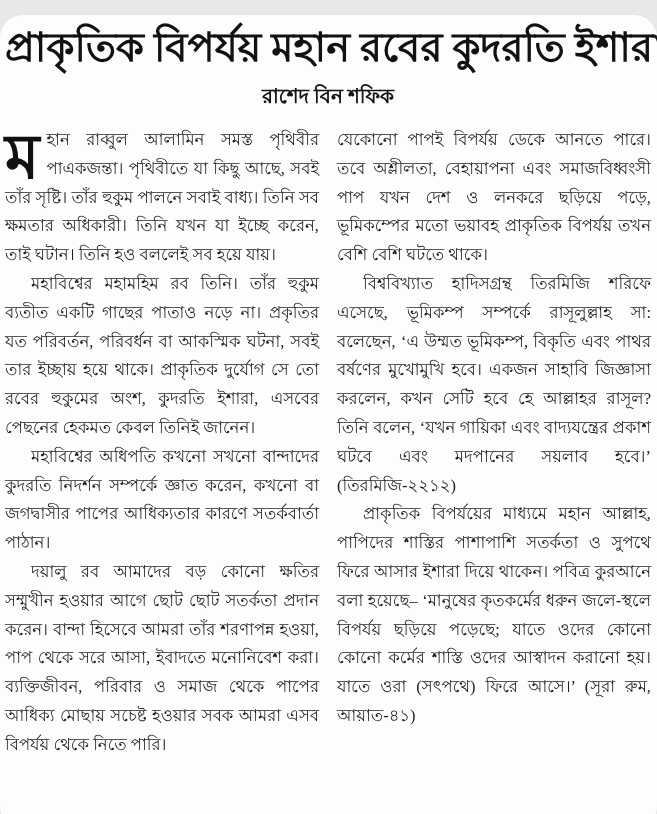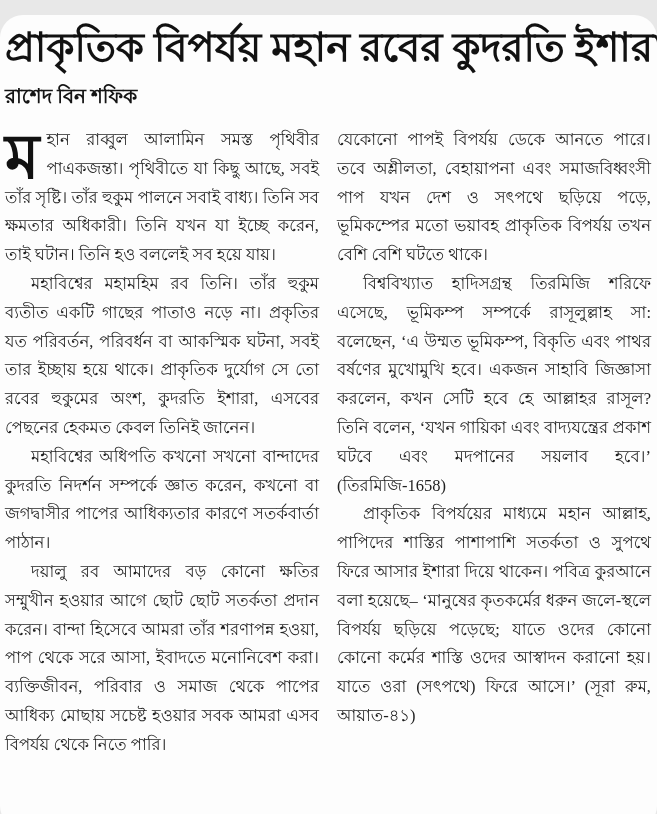--- a/index.html
+++ b/index.html
@@ -19,20 +19,21 @@
   .title {
     margin: 2px 0 0 0;
     text-align: center;
     font-size: 40px;
     line-height: 1.15;
     font-weight: 700;
     color: #111;
     white-space: nowrap;
   }
   .author {
+    text-align: center;
     font-size: 20px;
     font-weight: 700;
     margin: 10px 0 12px 0;
     color: #141414;
   }
   .columns {
     display: flex;
     gap: 18px;
     align-items: flex-start;
   }
@@ -69,21 +70,21 @@
       <p class="no-indent">
         <span class="dropcap">ম</span><span>হান রাব্বুল আলামিন সমস্ত পৃথিবীর পাএকজন্তা। পৃথিবীতে যা কিছু আছে, সবই তাঁর সৃষ্টি। তাঁর হুকুম পালনে সবাই বাধ্য। তিনি সব ক্ষমতার অধিকারী। তিনি যখন যা ইচ্ছে করেন, তাই ঘটান। তিনি হও বললেই সব হয়ে যায়।</span>
       </p>
       <p>মহাবিশ্বের মহামহিম রব তিনি। তাঁর হুকুম ব্যতীত একটি গাছের পাতাও নড়ে না। প্রকৃতির যত পরিবর্তন, পরিবর্ধন বা আকস্মিক ঘটনা, সবই তার ইচ্ছায় হয়ে থাকে। প্রাকৃতিক দুর্যোগ সে তো রবের হুকুমের অংশ, কুদরতি ইশারা, এসবের পেছনের হেকমত কেবল তিনিই জানেন।</p>
       <p>মহাবিশ্বের অধিপতি কখনো সখনো বান্দাদের কুদরতি নিদর্শন সম্পর্কে জ্ঞাত করেন, কখনো বা জগদ্বাসীর পাপের আধিক্যতার কারণে সতর্কবার্তা পাঠান।</p>
       <p>দয়ালু রব আমাদের বড় কোনো ক্ষতির সম্মুখীন হওয়ার আগে ছোট ছোট সতর্কতা প্রদান করেন। বান্দা হিসেবে আমরা তাঁর শরণাপন্ন হওয়া, পাপ থেকে সরে আসা, ইবাদতে মনোনিবেশ করা। ব্যক্তিজীবন, পরিবার ও সমাজ থেকে পাপের আধিক্য মোছায় সচেষ্ট হওয়ার সবক আমরা এসব বিপর্যয় থেকে নিতে পারি।</p>
 
     </div>
 
     <div class="col">
-      <p class="no-indent">যেকোনো পাপই বিপর্যয় ডেকে আনতে পারে। তবে অশ্লীলতা, বেহায়াপনা এবং সমাজবিধ্বংসী পাপ যখন দেশ ও সৎপথে ছড়িয়ে পড়ে, ভূমিকম্পের মতো ভয়াবহ প্রাকৃতিক বিপর্যয় তখন বেশি বেশি ঘটতে থাকে।</p>
-      <p>বিশ্ববিখ্যাত হাদিসগ্রন্থ তিরমিজি শরিফে এসেছে, ভূমিকম্প সম্পর্কে রাসূলুল্লাহ সা: বলেছেন, ‘এ উম্মত ভূমিকম্প, বিকৃতি এবং পাথর বর্ষণের মুখোমুখি হবে। একজন সাহাবি জিজ্ঞাসা করলেন, কখন সেটি হবে হে আল্লাহর রাসূল? তিনি বলেন, ‘যখন গায়িকা এবং বাদ্যযন্ত্রের প্রকাশ ঘটবে এবং মদপানের সয়লাব হবে।’ (তিরমিজি-1658)</p>
+      <p class="no-indent">যেকোনো পাপই বিপর্যয় ডেকে আনতে পারে। তবে অশ্লীলতা, বেহায়াপনা এবং সমাজবিধ্বংসী পাপ যখন দেশ ও লনকরে ছড়িয়ে পড়ে, ভূমিকম্পের মতো ভয়াবহ প্রাকৃতিক বিপর্যয় তখন বেশি বেশি ঘটতে থাকে।</p>
+      <p>বিশ্ববিখ্যাত হাদিসগ্রন্থ তিরমিজি শরিফে এসেছে, ভূমিকম্প সম্পর্কে রাসূলুল্লাহ সা: বলেছেন, ‘এ উম্মত ভূমিকম্প, বিকৃতি এবং পাথর বর্ষণের মুখোমুখি হবে। একজন সাহাবি জিজ্ঞাসা করলেন, কখন সেটি হবে হে আল্লাহর রাসূল? তিনি বলেন, ‘যখন গায়িকা এবং বাদ্যযন্ত্রের প্রকাশ ঘটবে এবং মদপানের সয়লাব হবে।’ (তিরমিজি-২২১২)</p>
       <p>প্রাকৃতিক বিপর্যয়ের মাধ্যমে মহান আল্লাহ, পাপিদের শাস্তির পাশাপাশি সতর্কতা ও সুপথে ফিরে আসার ইশারা দিয়ে থাকেন। পবিত্র কুরআনে বলা হয়েছে– ‘মানুষের কৃতকর্মের ধরুন জলে-স্থলে বিপর্যয় ছড়িয়ে পড়েছে; যাতে ওদের কোনো কোনো কর্মের শাস্তি ওদের আস্বাদন করানো হয়। যাতে ওরা (সৎপথে) ফিরে আসে।’ (সূরা রুম, আয়াত-৪১)</p>
 
     </div>
 
   </div>
 
 </div>
 
 </body></html>

